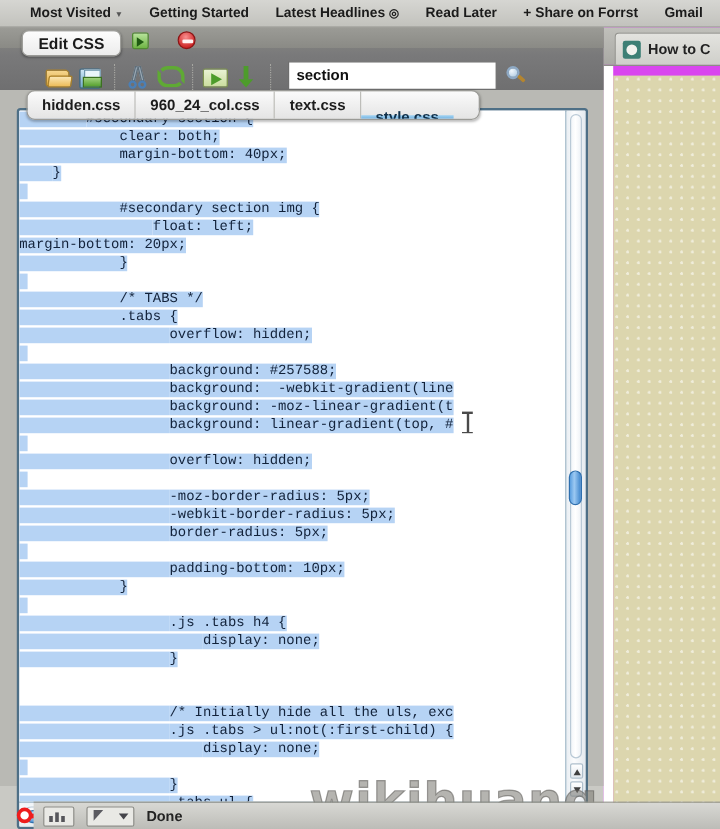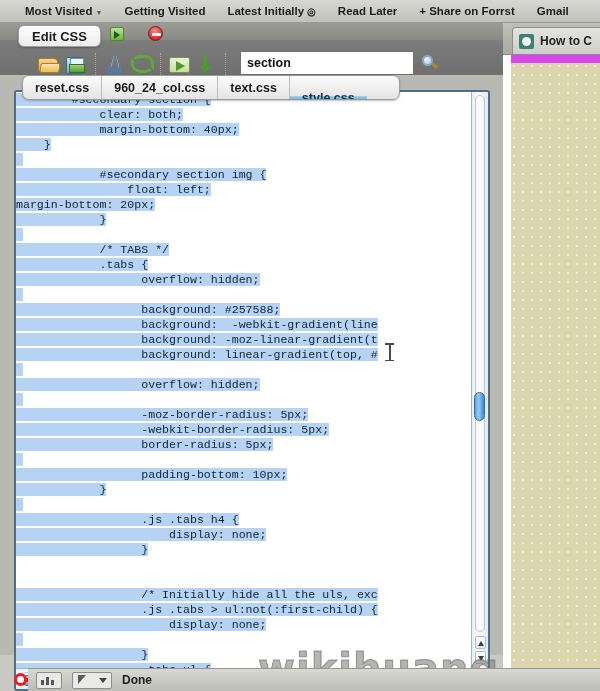--- a/index.html
+++ b/index.html
@@ -363,24 +363,24 @@
 <body>
 
 <div id="app">
 
   <div class="bookmarks-bar">
     <div class="bm">
       <span>Most Visited</span>
       <span class="bm-caret">▼</span>
     </div>
     <div class="bm">
-      <span>Getting Visited</span>
+      <span>Getting Started</span>
     </div>
     <div class="bm">
-      <span>Latest Initially</span>
+      <span>Latest Headlines</span>
       <span class="rss-glyph">◎</span>
     </div>
     <div class="bm">
       <span>Read Later</span>
     </div>
     <div class="bm">
       <span>+ Share on Forrst</span>
     </div>
     <div class="bm">
       <span>Gmail</span>
@@ -443,21 +443,21 @@
             <input class="search-input" type="text" value="section" style="">
           </div>
           <div class="ic-magnify">
             <span class="lens"></span>
               <span class="handle"></span>
           </div>
         </div>
       </div>
 
       <div class="file-tabs">
-        <div class="file-tab">reset.css</div>
+        <div class="file-tab">hidden.css</div>
         <div class="file-tab">960_24_col.css</div>
         <div class="file-tab">text.css</div>
         <div class="file-tab active">style.css</div>
       </div>
 
       <div class="editor-frame">
 
         <div class="code-area">
           <pre class="code" id="code-pre"><span class="ln"><span class="sel">        </span><span class="sel">#secondary section {</span></span><span class="ln"><span class="sel">            </span><span class="sel">clear: both;</span></span><span class="ln"><span class="sel">            </span><span class="sel">margin-bottom: 40px;</span></span><span class="ln"><span class="sel">    </span><span class="sel">}</span></span><span class="ln"><span class="sel"> </span></span><span class="ln"><span class="sel">            </span><span class="sel">#secondary section img {</span></span><span class="ln"><span class="sel">                </span><span class="sel">float: left;</span></span><span class="ln"><span class="sel"></span><span class="sel">margin-bottom: 20px;</span></span><span class="ln"><span class="sel">            </span><span class="sel">}</span></span><span class="ln"><span class="sel"> </span></span><span class="ln"><span class="sel">            </span><span class="sel">/* TABS */</span></span><span class="ln"><span class="sel">            </span><span class="sel">.tabs {</span></span><span class="ln"><span class="sel">                  </span><span class="sel">overflow: hidden;</span></span><span class="ln"><span class="sel"> </span></span><span class="ln"><span class="sel">                  </span><span class="sel">background: #257588;</span></span><span class="ln"><span class="sel">                  </span><span class="sel">background:  -webkit-gradient(line</span></span><span class="ln"><span class="sel">                  </span><span class="sel">background: -moz-linear-gradient(t</span></span><span class="ln"><span class="sel">                  </span><span class="sel">background: linear-gradient(top, #</span></span><span class="ln"><span class="sel"> </span></span><span class="ln"><span class="sel">                  </span><span class="sel">overflow: hidden;</span></span><span class="ln"><span class="sel"> </span></span><span class="ln"><span class="sel">                  </span><span class="sel">-moz-border-radius: 5px;</span></span><span class="ln"><span class="sel">                  </span><span class="sel">-webkit-border-radius: 5px;</span></span><span class="ln"><span class="sel">                  </span><span class="sel">border-radius: 5px;</span></span><span class="ln"><span class="sel"> </span></span><span class="ln"><span class="sel">                  </span><span class="sel">padding-bottom: 10px;</span></span><span class="ln"><span class="sel">            </span><span class="sel">}</span></span><span class="ln"><span class="sel"> </span></span><span class="ln"><span class="sel">                  </span><span class="sel">.js .tabs h4 {</span></span><span class="ln"><span class="sel">                      </span><span class="sel">display: none;</span></span><span class="ln"><span class="sel">                  </span><span class="sel">}</span></span><span class="ln"></span><span class="ln"></span><span class="ln"><span class="sel">                  </span><span class="sel">/* Initially hide all the uls, exc</span></span><span class="ln"><span class="sel">                  </span><span class="sel">.js .tabs &gt; ul:not(:first-child) {</span></span><span class="ln"><span class="sel">                      </span><span class="sel">display: none;</span></span><span class="ln"><span class="sel"> </span></span><span class="ln"><span class="sel">                  </span><span class="sel">}</span></span><span class="ln"><span class="sel">                  </span><span class="sel">.tabs ul {</span></span></pre>
         </div>

